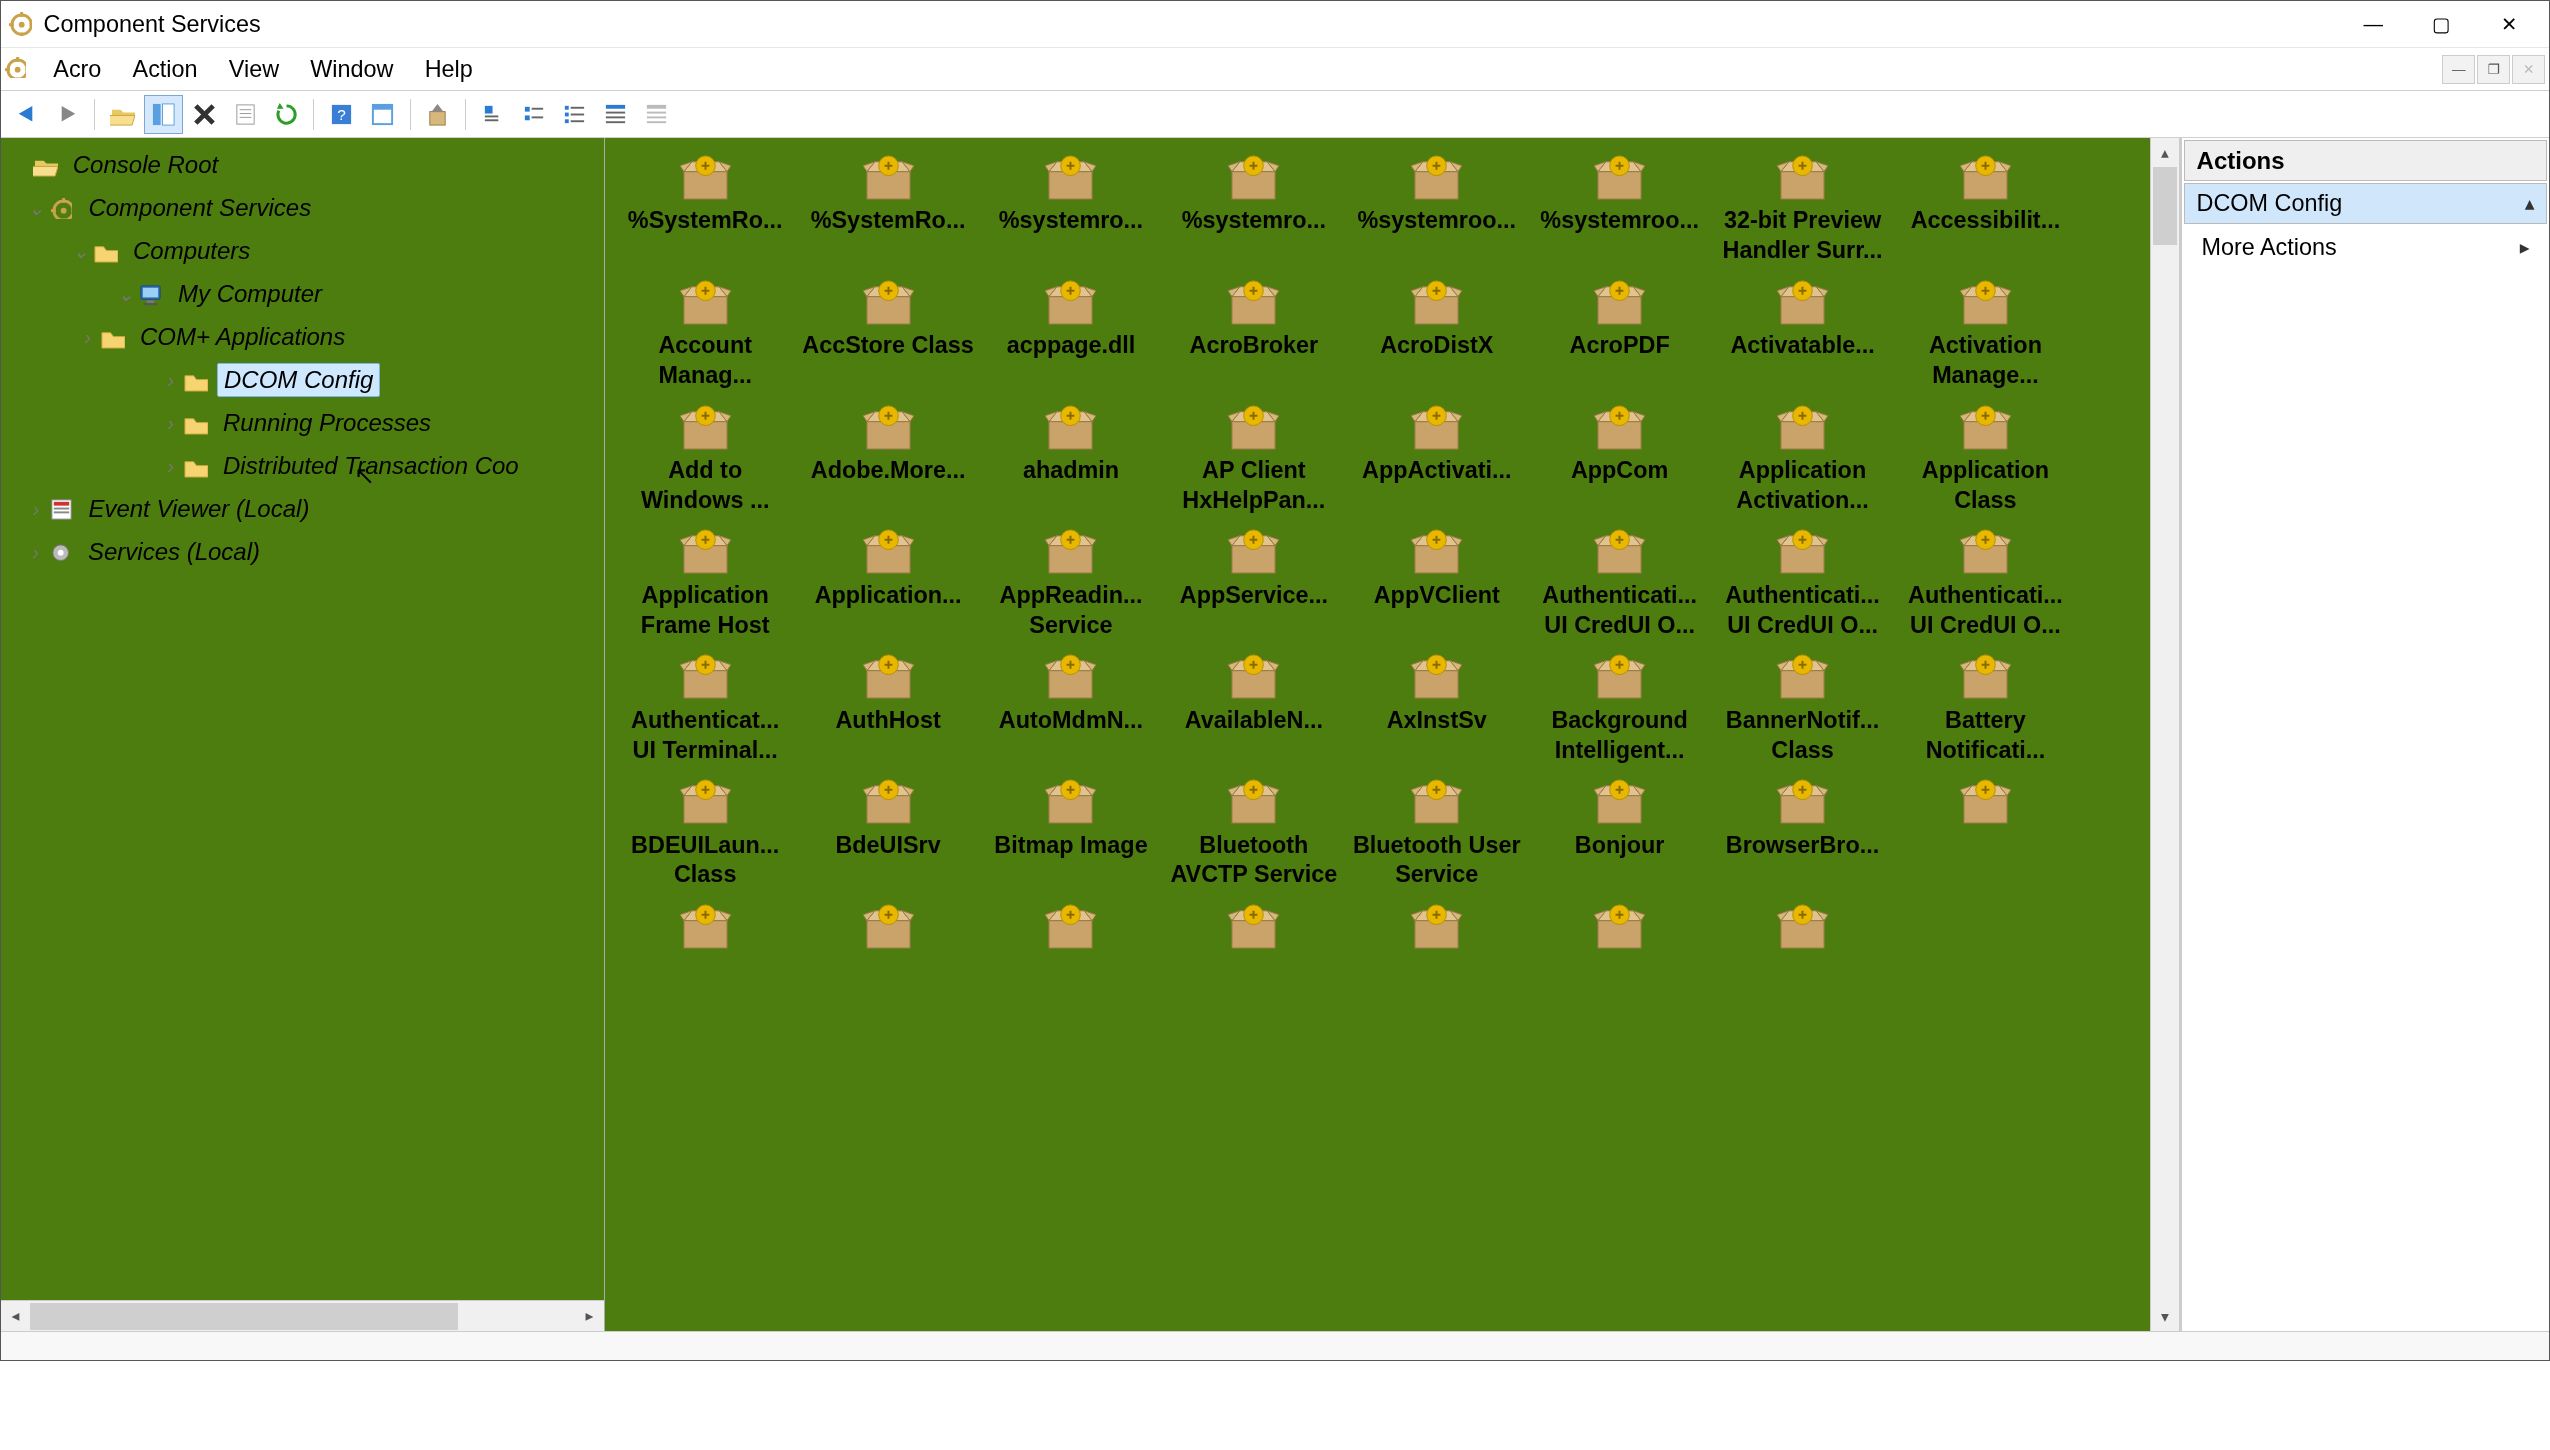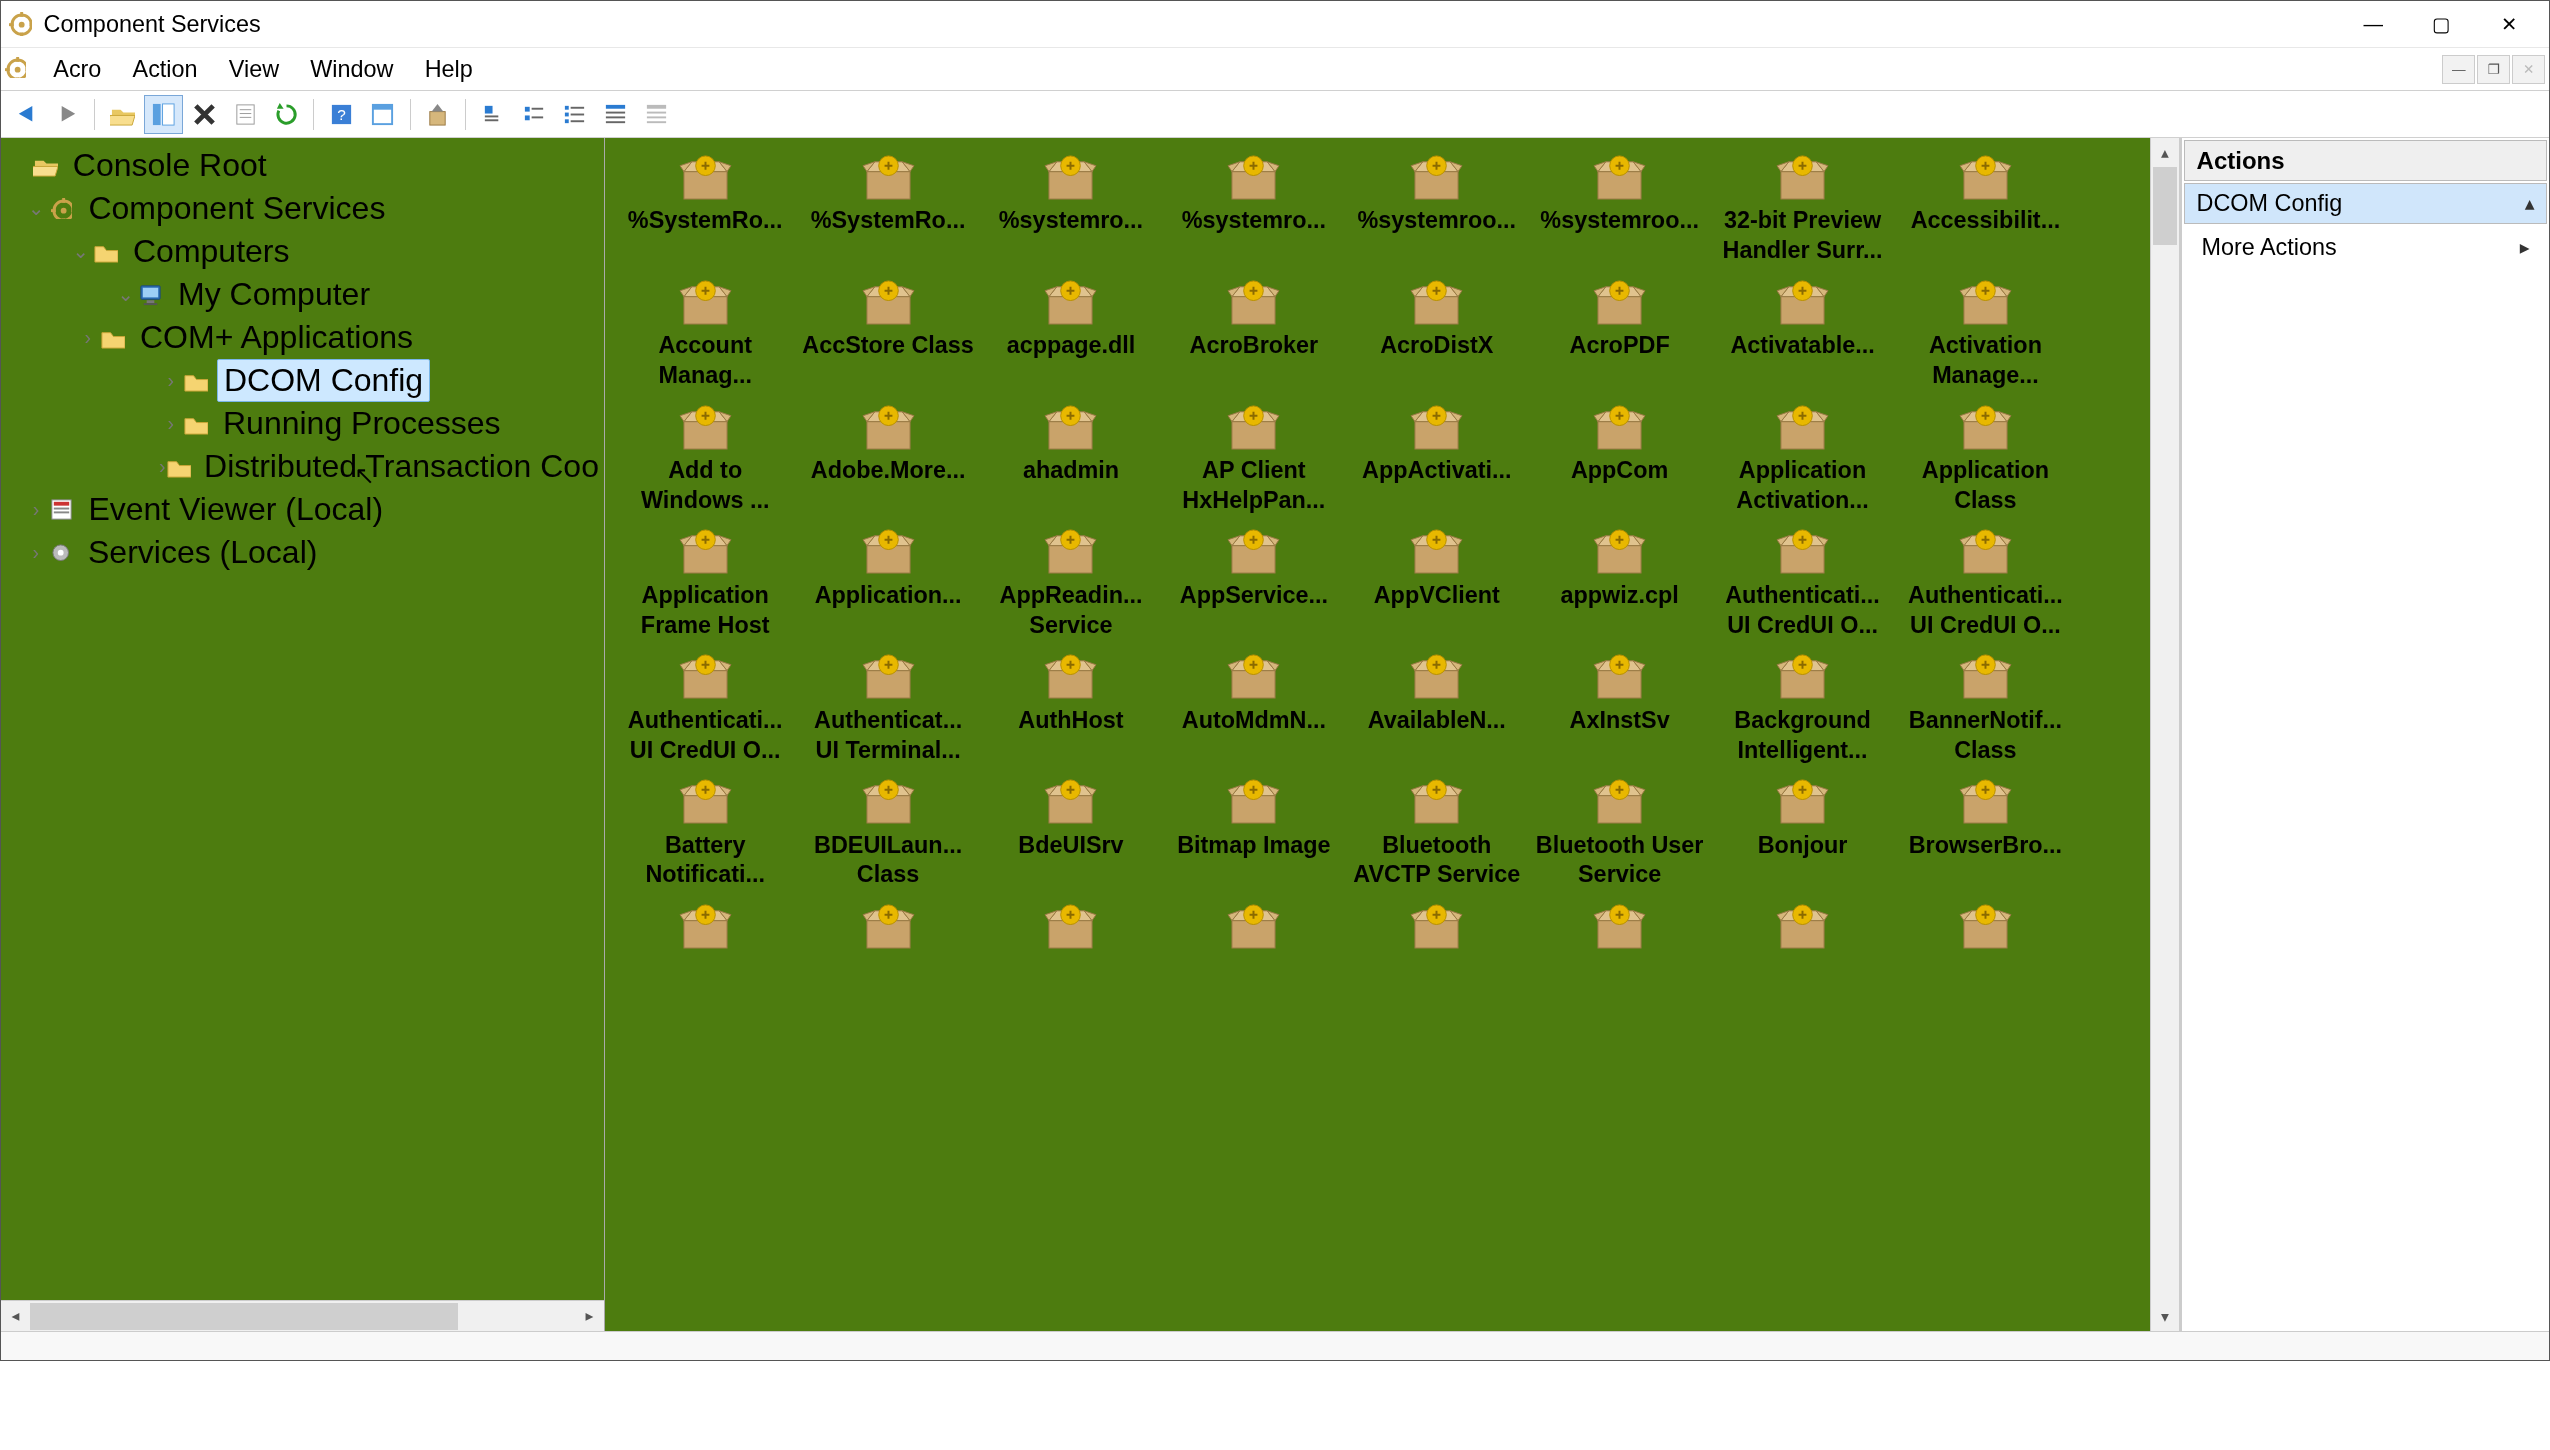--- a/index.html
+++ b/index.html
@@ -32,21 +32,21 @@
 .main { flex: 1; display: flex; min-height: 0; }
 
 
 .tree-panel { width: 604px; border-right: 1px solid #aaa; display: flex; flex-direction: column; min-height: 0; }
 .tree-scroll { flex: 1; overflow: hidden; padding: 5.8px 0 0 0; }
 .tree-hscroll { height: 31px; border-top: 1px solid #ccc; display: flex; align-items: center; background: #f0f0f0; }
 .tree-hscroll .hs-btn { width: 29px; height: 29px; display: flex; align-items: center; justify-content: center; color: #555; font-size: 15.6px; }
 .tree-hscroll .hs-track { flex: 1; height: 27px; position: relative; }
 .tree-hscroll .hs-thumb { position: absolute; left: 0; width: 428px; height: 27px; background: #cfcfcf; }
 
-.tree-row { display: flex; align-items: center; height: 43px; font-size: 32px; color: #000; white-space: nowrap; }
+.tree-row { display: flex; align-items: center; height: 43px; font-size: 24px; color: #000; white-space: nowrap; font-style: italic; }
 .tree-row .chev { width: 23.4px; text-align: center; color: #777; font-size: 19.5px; }
 .tree-row .chev.open::before { content: "⌄"; }
 .tree-row .chev.closed::before { content: "›"; }
 .tree-row .chev.none::before { content: ""; }
 .tree-row .node-icon { width: 27px; height: 27px; margin-right: 7.8px; display: flex; align-items: center; justify-content: center; }
 .tree-row .label-wrap { padding: 1.9px 5.8px; border-radius: 1.9px; }
 .tree-row.selected .label-wrap { background: #cde8ff; border: 1px solid #7ab6e8; }
 
 
 .grid-panel { flex: 1; display: flex; min-height: 0; }
@@ -603,28 +603,20 @@
                 </svg>
               </div>
               <div class="lbl">AppVClient</div>
             </div>
             <div class="item">
               <div class="icn">
                 <svg width="55" height="49" viewBox="0 0 56 50">
                   <use href="#dcom-box"></use>
                 </svg>
               </div>
-              <div class="lbl">appwiz.cpl</div>
-            </div>
-            <div class="item">
-              <div class="icn">
-                <svg width="55" height="49" viewBox="0 0 56 50">
-                  <use href="#dcom-box"></use>
-                </svg>
-              </div>
               <div class="lbl">Authenticati... UI CredUI O...</div>
             </div>
             <div class="item">
               <div class="icn">
                 <svg width="55" height="49" viewBox="0 0 56 50">
                   <use href="#dcom-box"></use>
                 </svg>
               </div>
               <div class="lbl">Authenticati... UI CredUI O...</div>
             </div>

